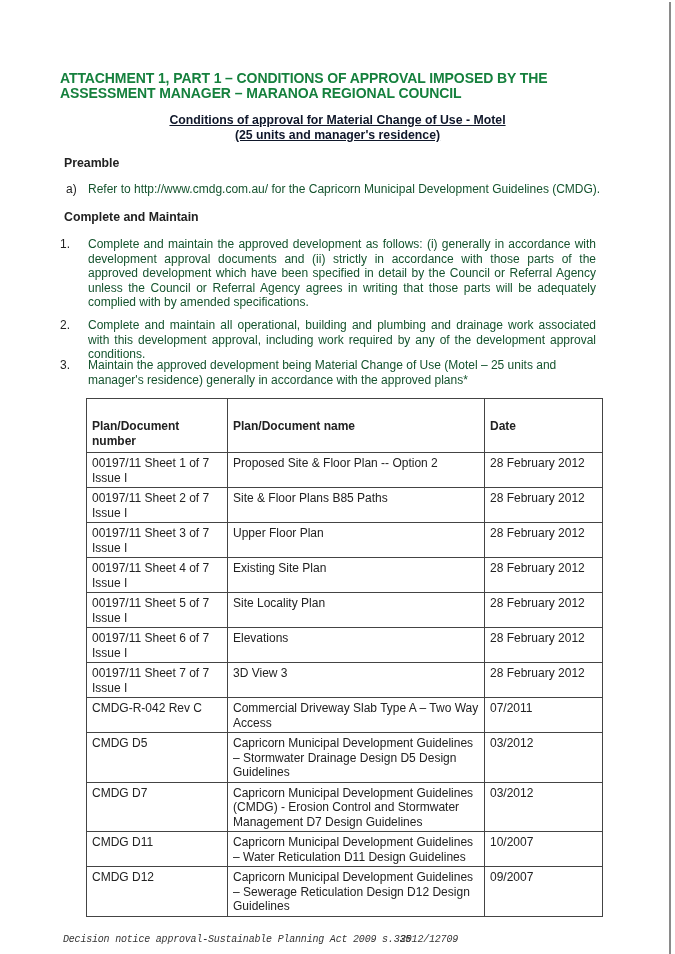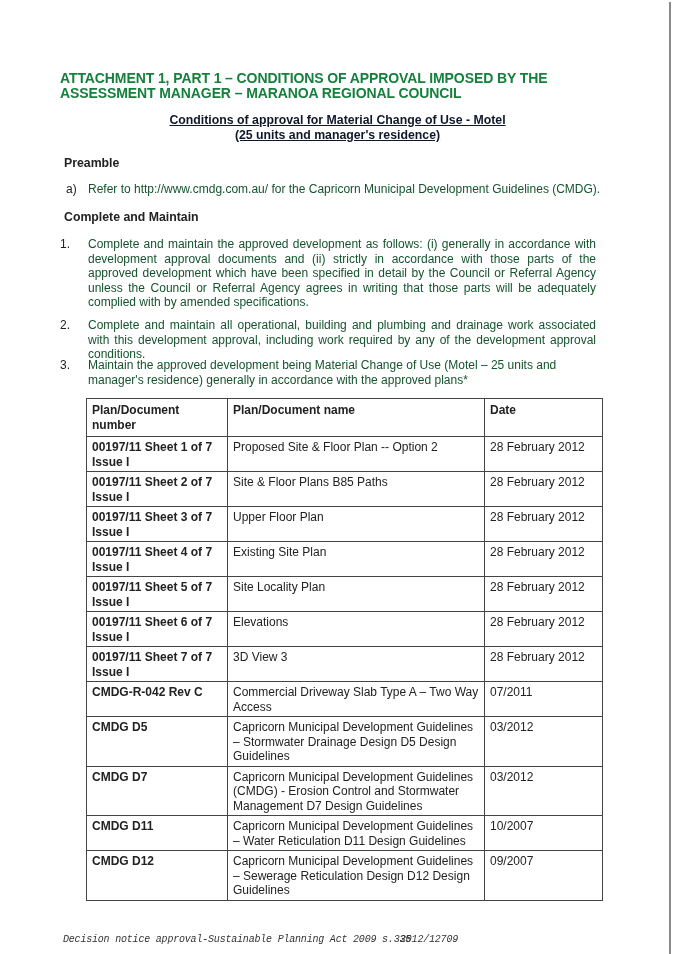--- a/index.html
+++ b/index.html
@@ -11,22 +11,22 @@
   .subtitle { position: absolute; left: 0; width: 675px; top: 113px; text-align: center;
               font-size: 12.3px; font-weight: bold; line-height: 15px; color: #0f172a; }
   .subtitle span { text-decoration: underline; }
   .section { position: absolute; left: 64px; font-size: 12.3px; font-weight: bold; color: #222; }
   .para { position: absolute; font-size: 12px; line-height: 14.6px; color: #14532d; text-align: justify; }
   .num { position: absolute; font-size: 12px; color: #222; }
   table.plans { position: absolute; left: 86px; top: 398px; width: 517px; border-collapse: collapse;
                 font-size: 12px; color: #222; }
   table.plans th, table.plans td { border: 1px solid #444; vertical-align: top; padding: 3px 4px 2px 5px;
                                    line-height: 14.5px; text-align: left; }
-  table.plans th { font-weight: bold; height: 31px; padding-top: 4px; }
-  table.plans td.c1 { width: 131px; font-weight: bold; }
+  table.plans th { font-weight: bold; height: 31px; padding-top: 20px; }
+  table.plans td.c1 { width: 131px; }
   table.plans td.c2 { width: 247px; }
   .footer { position: absolute; left: 63px; top: 934px; font-family: "Liberation Mono", monospace;
             font-size: 10px; font-style: italic; color: #333; letter-spacing: -0.2px; }
   .footer span { position: absolute; white-space: nowrap; top: 0; }
 </style>
 </head>
 <body>
 
 <div class="scan-line"></div>
 

